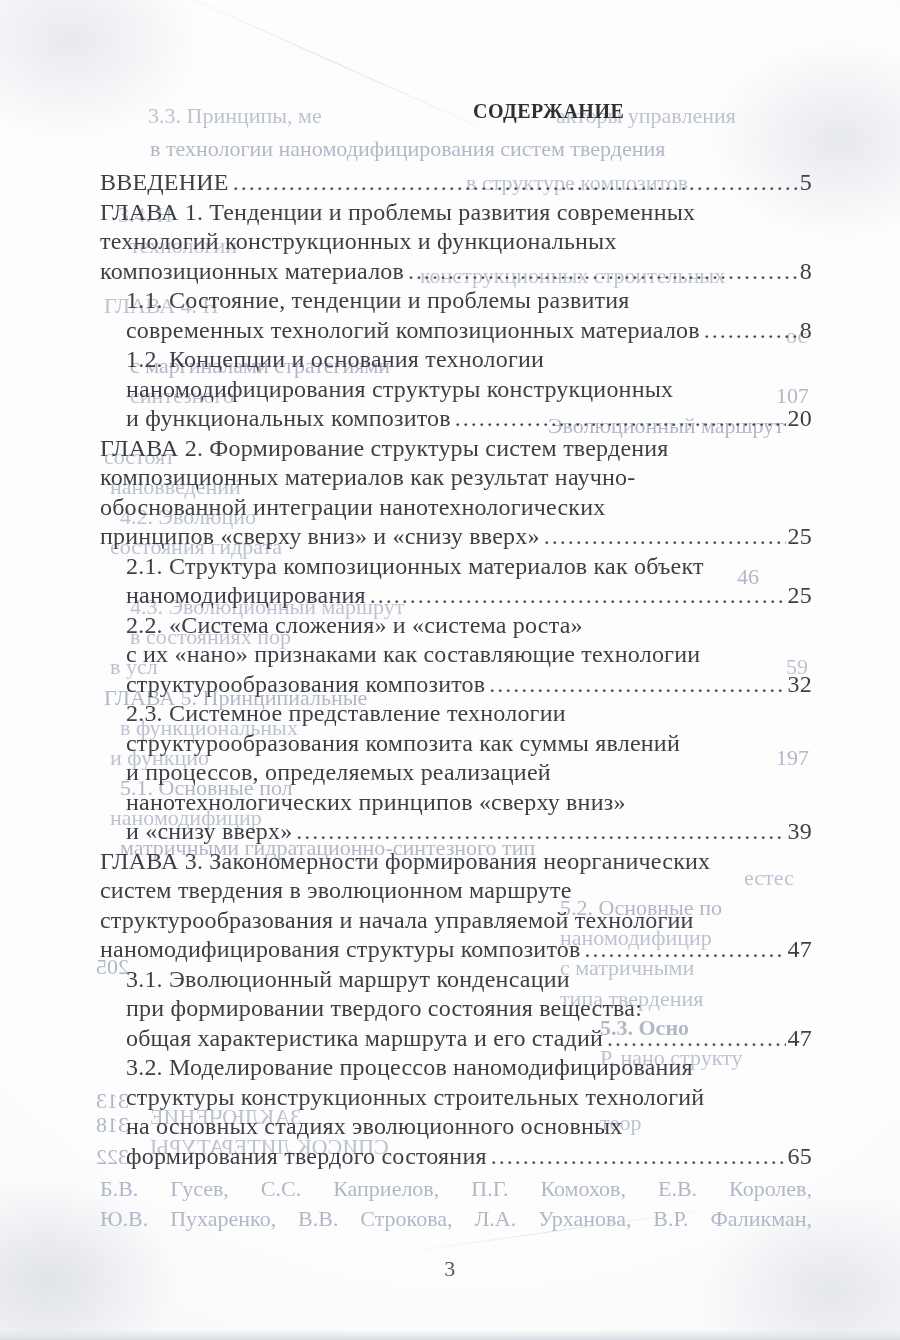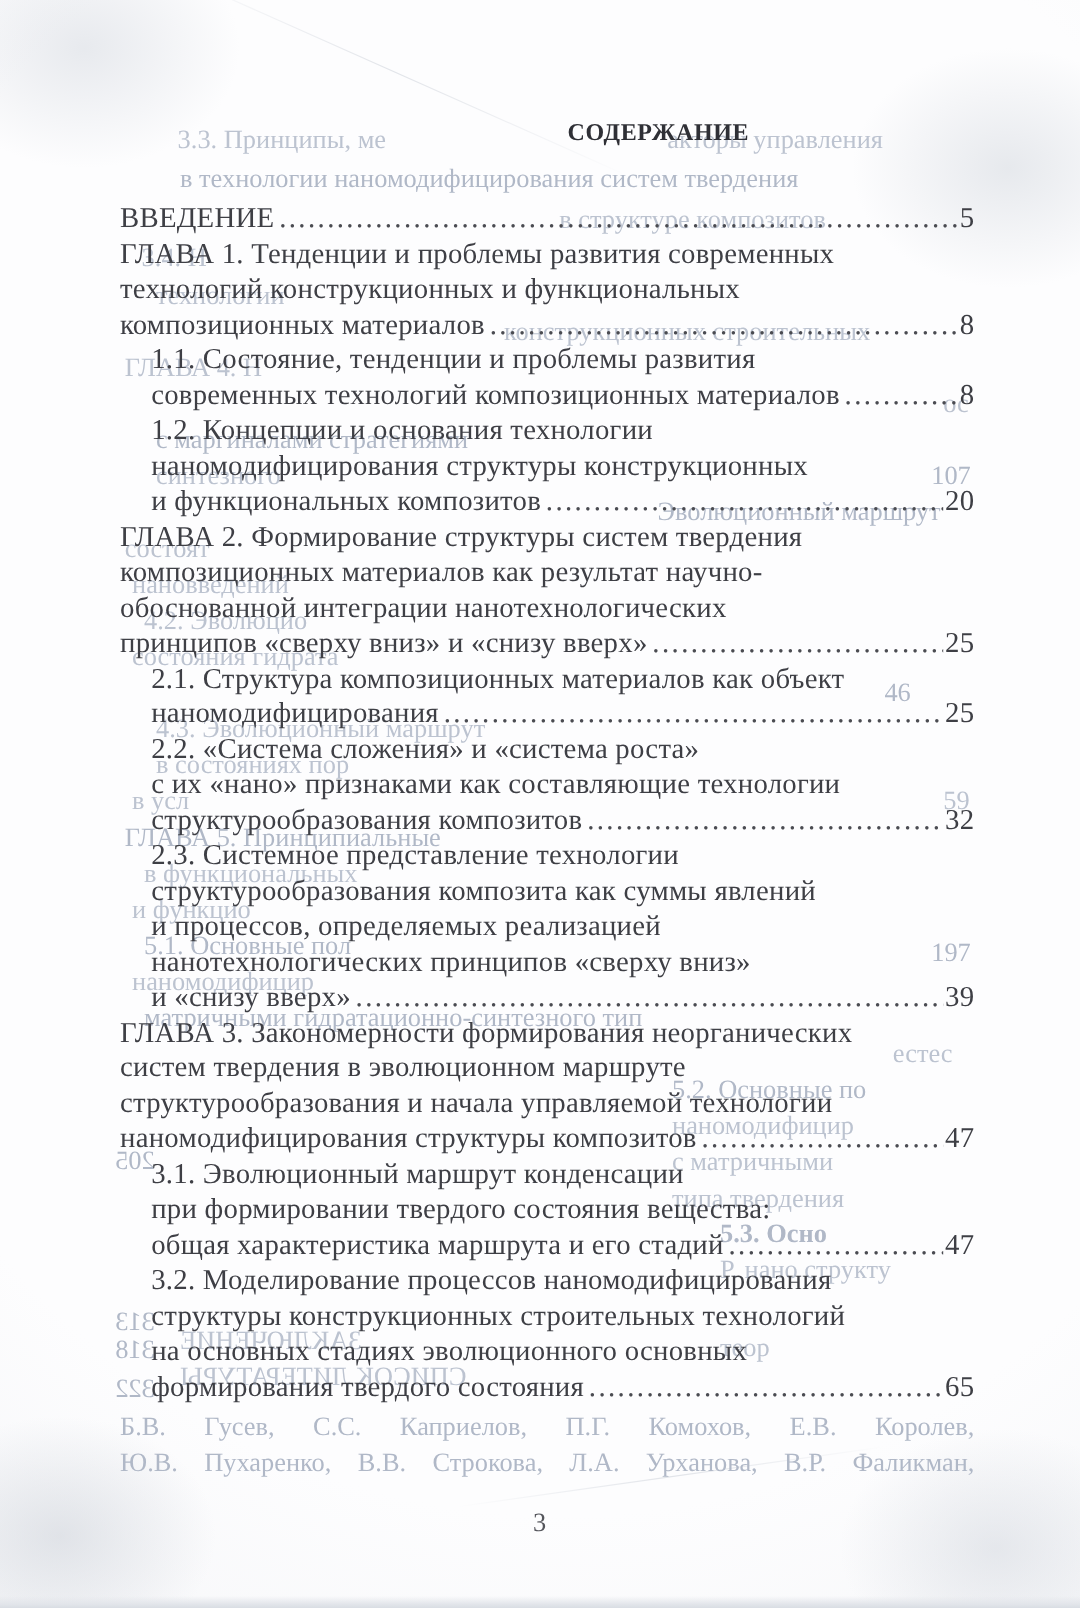--- a/index.html
+++ b/index.html
@@ -88,21 +88,21 @@
       <div class="ghost" style="top: 504px; left: 120px;">4.2. Эволюцио</div>
       <div class="ghost" style="top: 534px; left: 110px;">состояния гидрата</div>
       <div class="ghost strong" style="top: 564px; left: 737px;">46</div>
       <div class="ghost" style="top: 594px; left: 130px;">4.3. Эволюционный маршрут</div>
       <div class="ghost" style="top: 624px; left: 130px;">в состояниях пор</div>
       <div class="ghost" style="top: 654px; left: 110px;">в усл</div>
       <div class="ghost" style="top: 654px; left: 786px;">59</div>
       <div class="ghost strong" style="top: 685px; left: 104px;">ГЛАВА 5. Принципиальные</div>
       <div class="ghost" style="top: 715px; left: 120px;">в функциональных</div>
       <div class="ghost" style="top: 745px; left: 110px;">и функцио</div>
-      <div class="ghost strong" style="top: 745px; left: 776px; margin-top: 36px;">197</div>
+      <div class="ghost strong" style="top: 745px; left: 776px;">197</div>
       <div class="ghost strong" style="top: 775px; left: 120px;">5.1. Основные пол</div>
       <div class="ghost" style="top: 805px; left: 110px;">наномодифицир</div>
       <div class="ghost strong" style="top: 835px; left: 120px;">матричными гидратационно-синтезного тип</div>
       <div class="ghost" style="top: 865px; left: 744px;">естес</div>
       <div class="ghost strong" style="top: 895px; left: 560px;">5.2. Основные по</div>
       <div class="ghost" style="top: 925px; left: 560px;">наномодифицир</div>
       <div class="ghost" style="top: 955px; left: 560px;">с матричными</div>
       <div class="ghost mir strong" style="top: 954px; left: 96px;">205</div>
       <div class="ghost" style="top: 986px; left: 560px;">типа твердения</div>
       <div class="ghost strong" style="top: 1015px; left: 600px; font-weight: bold;">5.3. Осно</div>

